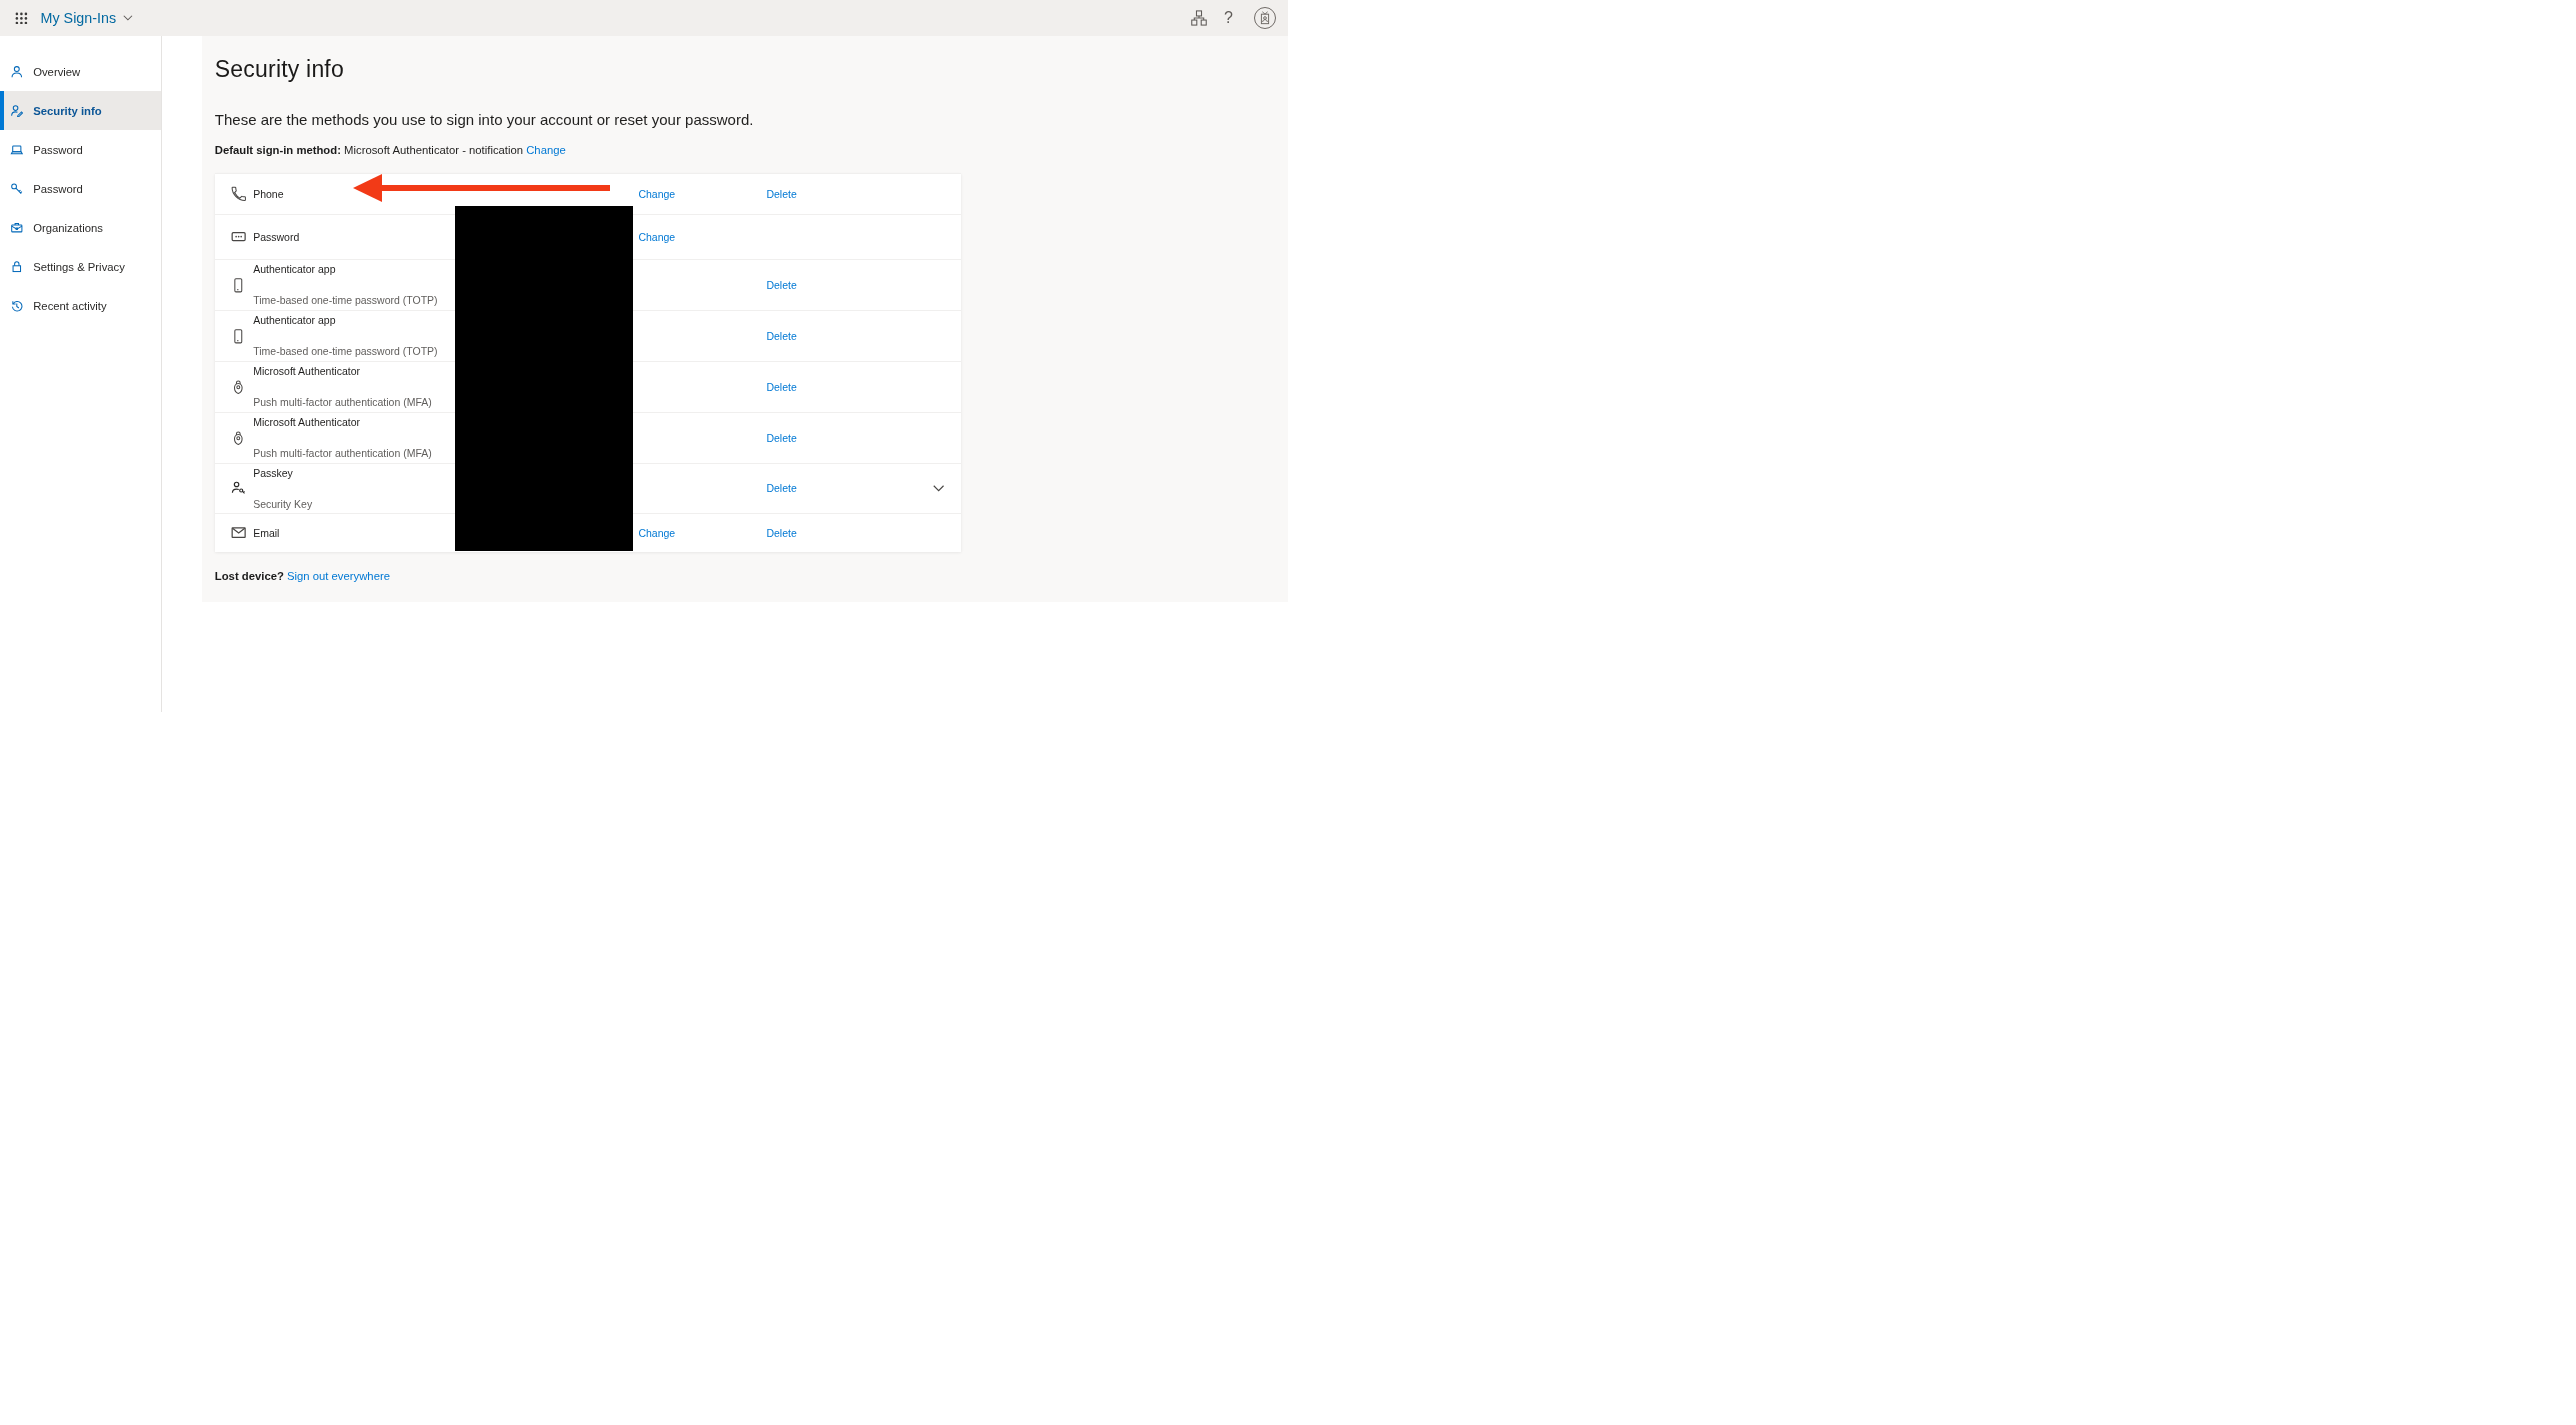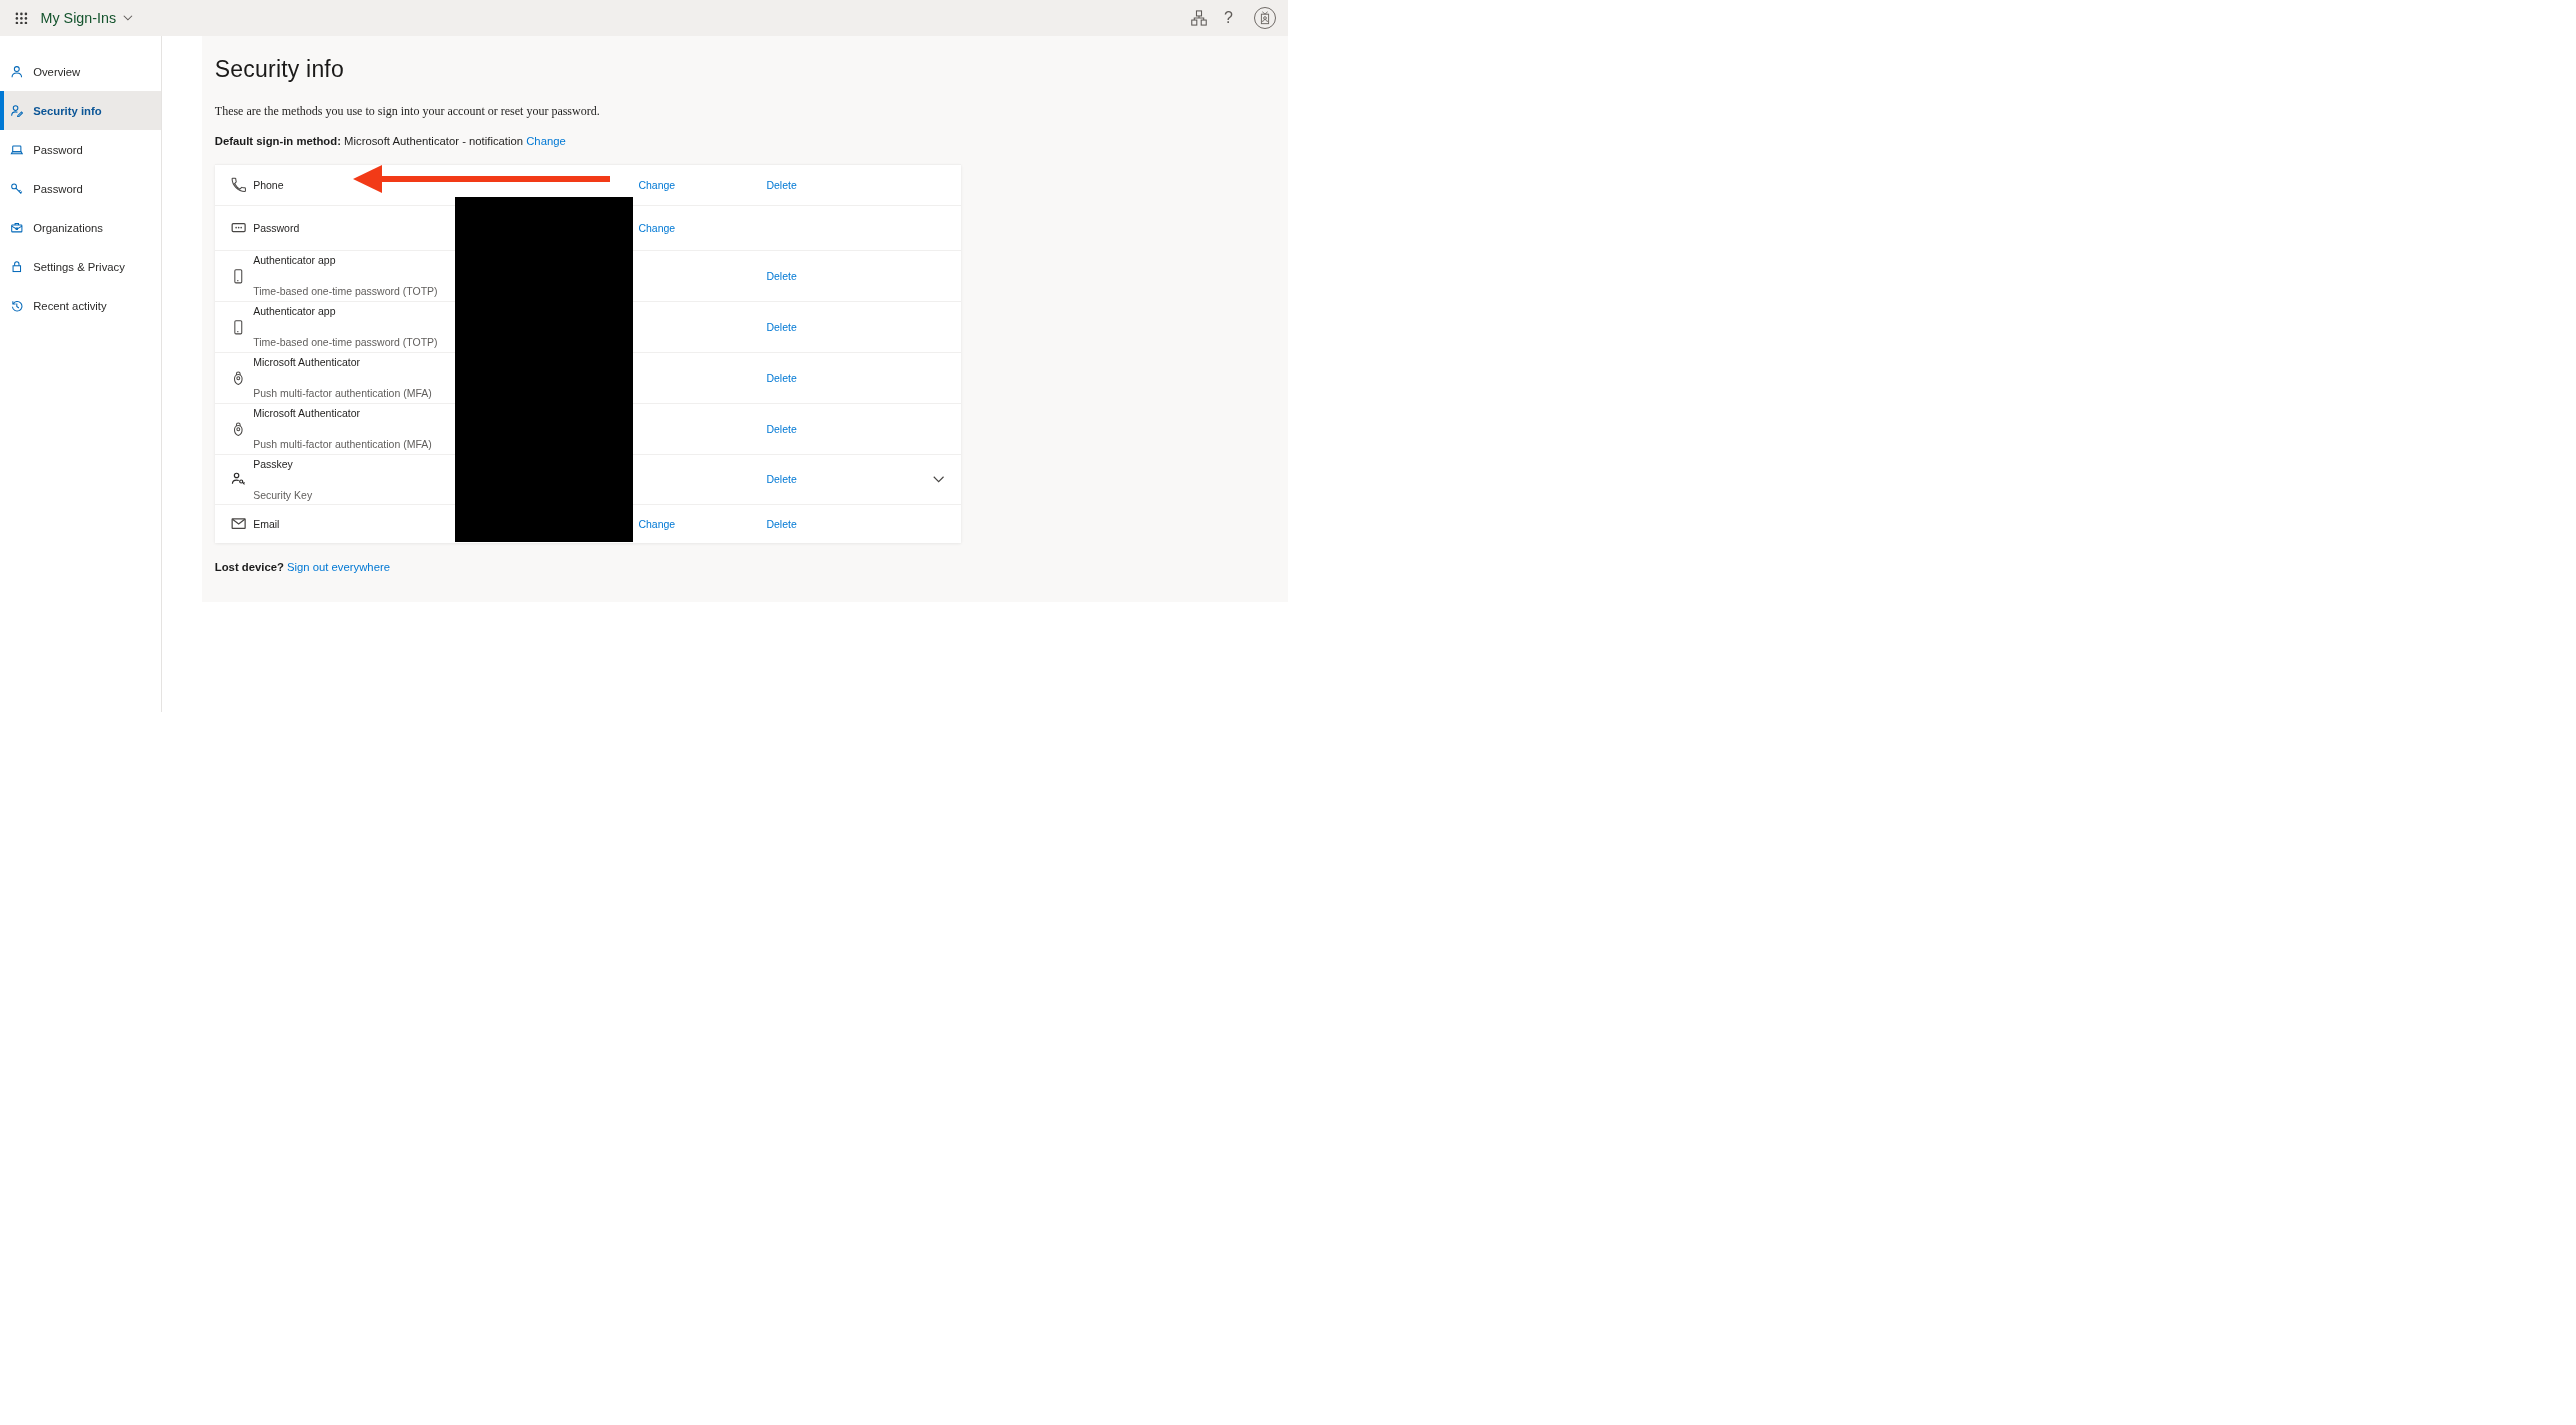--- a/index.html
+++ b/index.html
@@ -4,42 +4,42 @@
 <style>
   * { box-sizing: border-box; margin: 0; padding: 0; }
   html,body { width:1288px; height:713px; overflow:hidden; }
   body { font-family:"Liberation Sans", sans-serif; background:#ffffff; color:#201f1e; }
 
   
   .topbar { height:36px; background:#f1efed; display:flex; align-items:center; padding:0 7.5px 0 9px; }
   .waffle { width:25.6px; height:25.6px; display:flex; align-items:center; justify-content:center; cursor:pointer; }
   .waffle svg { display:block; }
   .app-title-btn { display:flex; align-items:center; gap:6.8px; margin-left:6px; cursor:pointer; }
-  .app-title { font-size:14.3px; color:#14532d; }
+  .app-title { font-size:14.3px; color:#0369a1; }
   .topbar-spacer { flex:1; }
   .tb-icon { width:30px; height:30px; display:flex; align-items:center; justify-content:center; color:#5f5b58; cursor:pointer; }
   .help-glyph { font-size:16px; color:#5f5b58; font-weight:400; }
   .avatar { width:22px; height:22px; border:1.2px solid #6f6a66; border-radius:50%; display:flex; align-items:center; justify-content:center; margin-left:10.5px; margin-right:4.5px; cursor:pointer; }
 
   
   .body-row { display:flex; height:676px;gap:40px; }
   .sidebar { width:162px; background:#ffffff; border-right:0.8px solid #e5e3e1; padding-top:16px; flex-shrink:0; }
   .nav-item { height:39px; display:flex; align-items:center; padding-left:6.8px; cursor:pointer; position:relative; }
   .nav-item .nav-icon { width:19.6px; display:flex; justify-content:center; color:#0067b8; }
   .nav-item .nav-label { margin-left:6.8px; font-size:11.3px; color:#2b2a29; }
   .nav-item.selected { background:#ebe9e7; }
   .nav-item.selected::before { content:""; position:absolute; left:0; top:0; bottom:0; width:3.8px; background:#0078d4; }
   .nav-item.selected .nav-label { color:#0b5596; font-weight:bold; }
 
   .content { flex:1; display:flex; flex-direction:column; background:#ffffff; }
   .content-gray { background:#f9f8f7; height:566px; padding-left:12.8px; }
   .content-white { flex:1; background:#ffffff; }
 
   h1.page-title { font-size:23px; font-weight:400; color:#1b1a19; margin-top:19.6px; letter-spacing:0.2px; }
-  .page-desc { font-size:12px; color:#201f1e; margin-top:21px;font-family:Liberation Serif, serif; }
+  .page-desc { font-size:15px; color:#201f1e; margin-top:28px; }
   .default-line { font-size:11.3px; margin-top:16px; }
   .default-line b { color:#1b1b1b; }
   a.link { color:#0078d4; text-decoration:none; cursor:pointer; }
 
   
   .card { position:relative; width:746px; margin-top:17.3px; background:#ffffff; box-shadow:0 0.8px 3px rgba(0,0,0,0.09); }
   .add-row { height:33px; display:flex; align-items:center; padding-left:7.5px; cursor:pointer; }
   .add-row .plus { color:#0078d4; display:flex; margin-right:4.5px; }
   .add-row .add-label { font-size:11.3px; color:#1b1b1b; }
 

